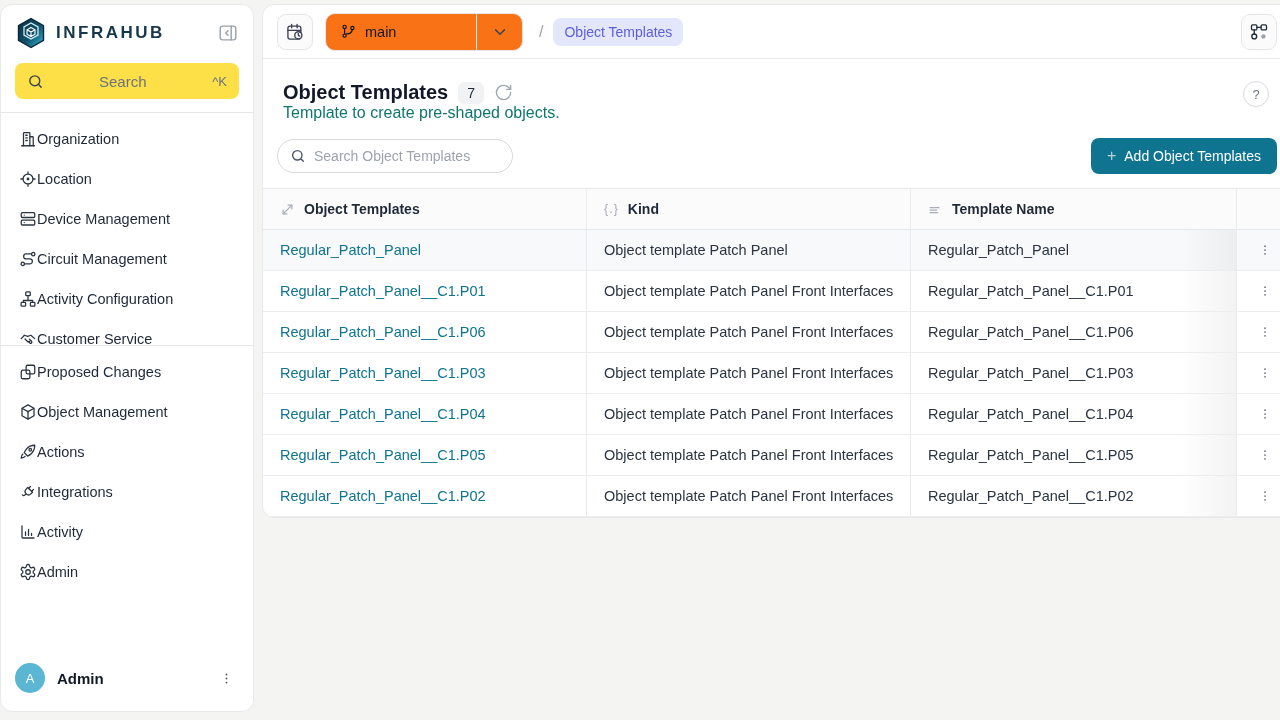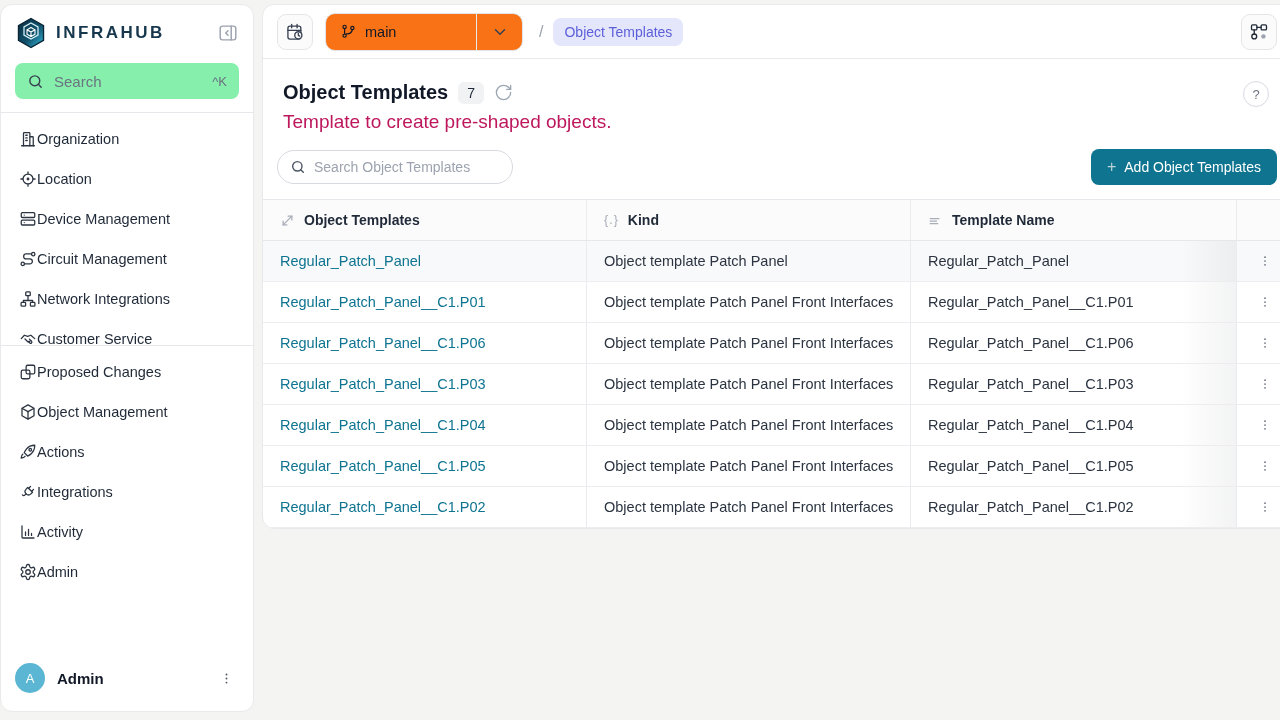--- a/index.html
+++ b/index.html
@@ -15,22 +15,22 @@
 
   
   .sidebar {
     position:absolute; left:0; top:4px; width:254px; height:708px;
     display:flex; flex-direction:column; overflow:hidden;
   }
   .logo-row { display:flex; align-items:center; padding:12px 12px 10px 14px; }
   .brand-name { font-size:17px; font-weight:800; letter-spacing:2.5px; color:#17374d; margin-left:9px; flex:1; }
   .collapse-btn { width:26px; height:26px; display:flex; align-items:center; justify-content:center; color:#9ca3af; cursor:pointer; border-radius:6px; }
   .sb-search {
-    margin:4px 14px 0 14px; height:36px; background:#86efac; border-radius:8px;
-    display:flex; align-items:center; padding:8px 12px; color:#6b7280; cursor:pointer;
+    margin:4px 14px 0 14px; height:36px; background:#fde047; border-radius:8px;
+    display:flex; align-items:center; padding:8px 12px; color:#6b7280; cursor:pointer;gap:45px;
   }
   .sb-search .ph { margin-left:10px; font-size:15px; color:#6b7280; flex:1; }
   .sb-search .kbd { font-size:13px; color:#6b7280; }
   .sb-divider { border-top:1px solid #e5e7eb; margin-top:13px; }
   .menu { padding-top:6px; }
   .menu.primary { height:232px; overflow:hidden; }
   .menu-item {
     display:flex; align-items:center; height:40px; padding:0 14px 0 18px;
     color:#1f2937; cursor:pointer; font-size:14.5px;
   }
@@ -65,21 +65,21 @@
   .bc-chip {
     background:#e4e6fb; color:#5c5fd9; padding:6px 11px; border-radius:8px; font-size:14px; cursor:pointer;
   }
   .topbar-spacer { flex:1; }
 
   .page-head { padding:22px 20px 0 20px; position:relative; }
   .title-row { display:flex; align-items:center; }
   .page-title { font-size:20px; font-weight:700; color:#111827; }
   .count-badge { margin-left:10px; background:#f1f2f4; color:#1f2937; border-radius:6px; padding:3px 9px; font-size:14px; }
   .refresh-btn { margin-left:10px; color:#9aa6b2; display:flex; cursor:pointer; }
-  .page-desc { margin-top:7px; font-size:19px; color:#be185d; }
+  .page-desc { font-size:16px; color:#0f766e; }
   .help-btn {
     position:absolute; top:22px; right:24px; width:26px; height:26px; border-radius:50%;
     border:1px solid #d7dadf; color:#6b7280; font-size:13px; display:flex; align-items:center; justify-content:center; cursor:pointer; background:#fff;
   }
 
   .toolbar { display:flex; align-items:center; justify-content:space-between; padding:16px 16px 14px 14px; }
   .search-input-wrap { position:relative; }
   .search-input {
     width:236px; height:34px; border:1px solid #d6d9de; border-radius:17px; outline:none;
     padding:0 12px 0 36px; font-size:14px; color:#0c4a6e; font-family:"Liberation Sans",sans-serif;
@@ -199,21 +199,21 @@
     </div>
     <div class="menu-item">
       <span class="mi-icon">
         <svg width="18" height="18" viewBox="0 0 24 24" fill="none" stroke="currentColor" stroke-width="1.7" stroke-linecap="round" stroke-linejoin="round">
             <rect x="9" y="2.5" width="6" height="5" rx="1"></rect>
             <rect x="2.8" y="16.5" width="6" height="5" rx="1"></rect>
             <rect x="15.2" y="16.5" width="6" height="5" rx="1"></rect>
             <path d="M12 7.5V11M5.8 16.5V14h12.4v2.5M12 11v3"></path>
           </svg>
       </span>
-      <span class="mi-label">Network Integrations</span>
+      <span class="mi-label">Activity Configuration</span>
     </div>
     <div class="menu-item">
       <span class="mi-icon">
         <svg width="18" height="18" viewBox="0 0 24 24" fill="none" stroke="currentColor" stroke-width="1.7" stroke-linecap="round" stroke-linejoin="round">
             <path d="M3 11.5 7.2 7l4.3 1.4L15.8 7 21 11.5"></path>
             <path d="m8 12 3.4 3.4a1.8 1.8 0 0 0 2.6 0l.7-.7"></path>
             <path d="m12.6 15.4 1.9 1.9a1.6 1.6 0 0 0 2.3-2.2l-2.9-2.9"></path>
           </svg>
       </span>
       <span class="mi-label">Customer Service</span>

